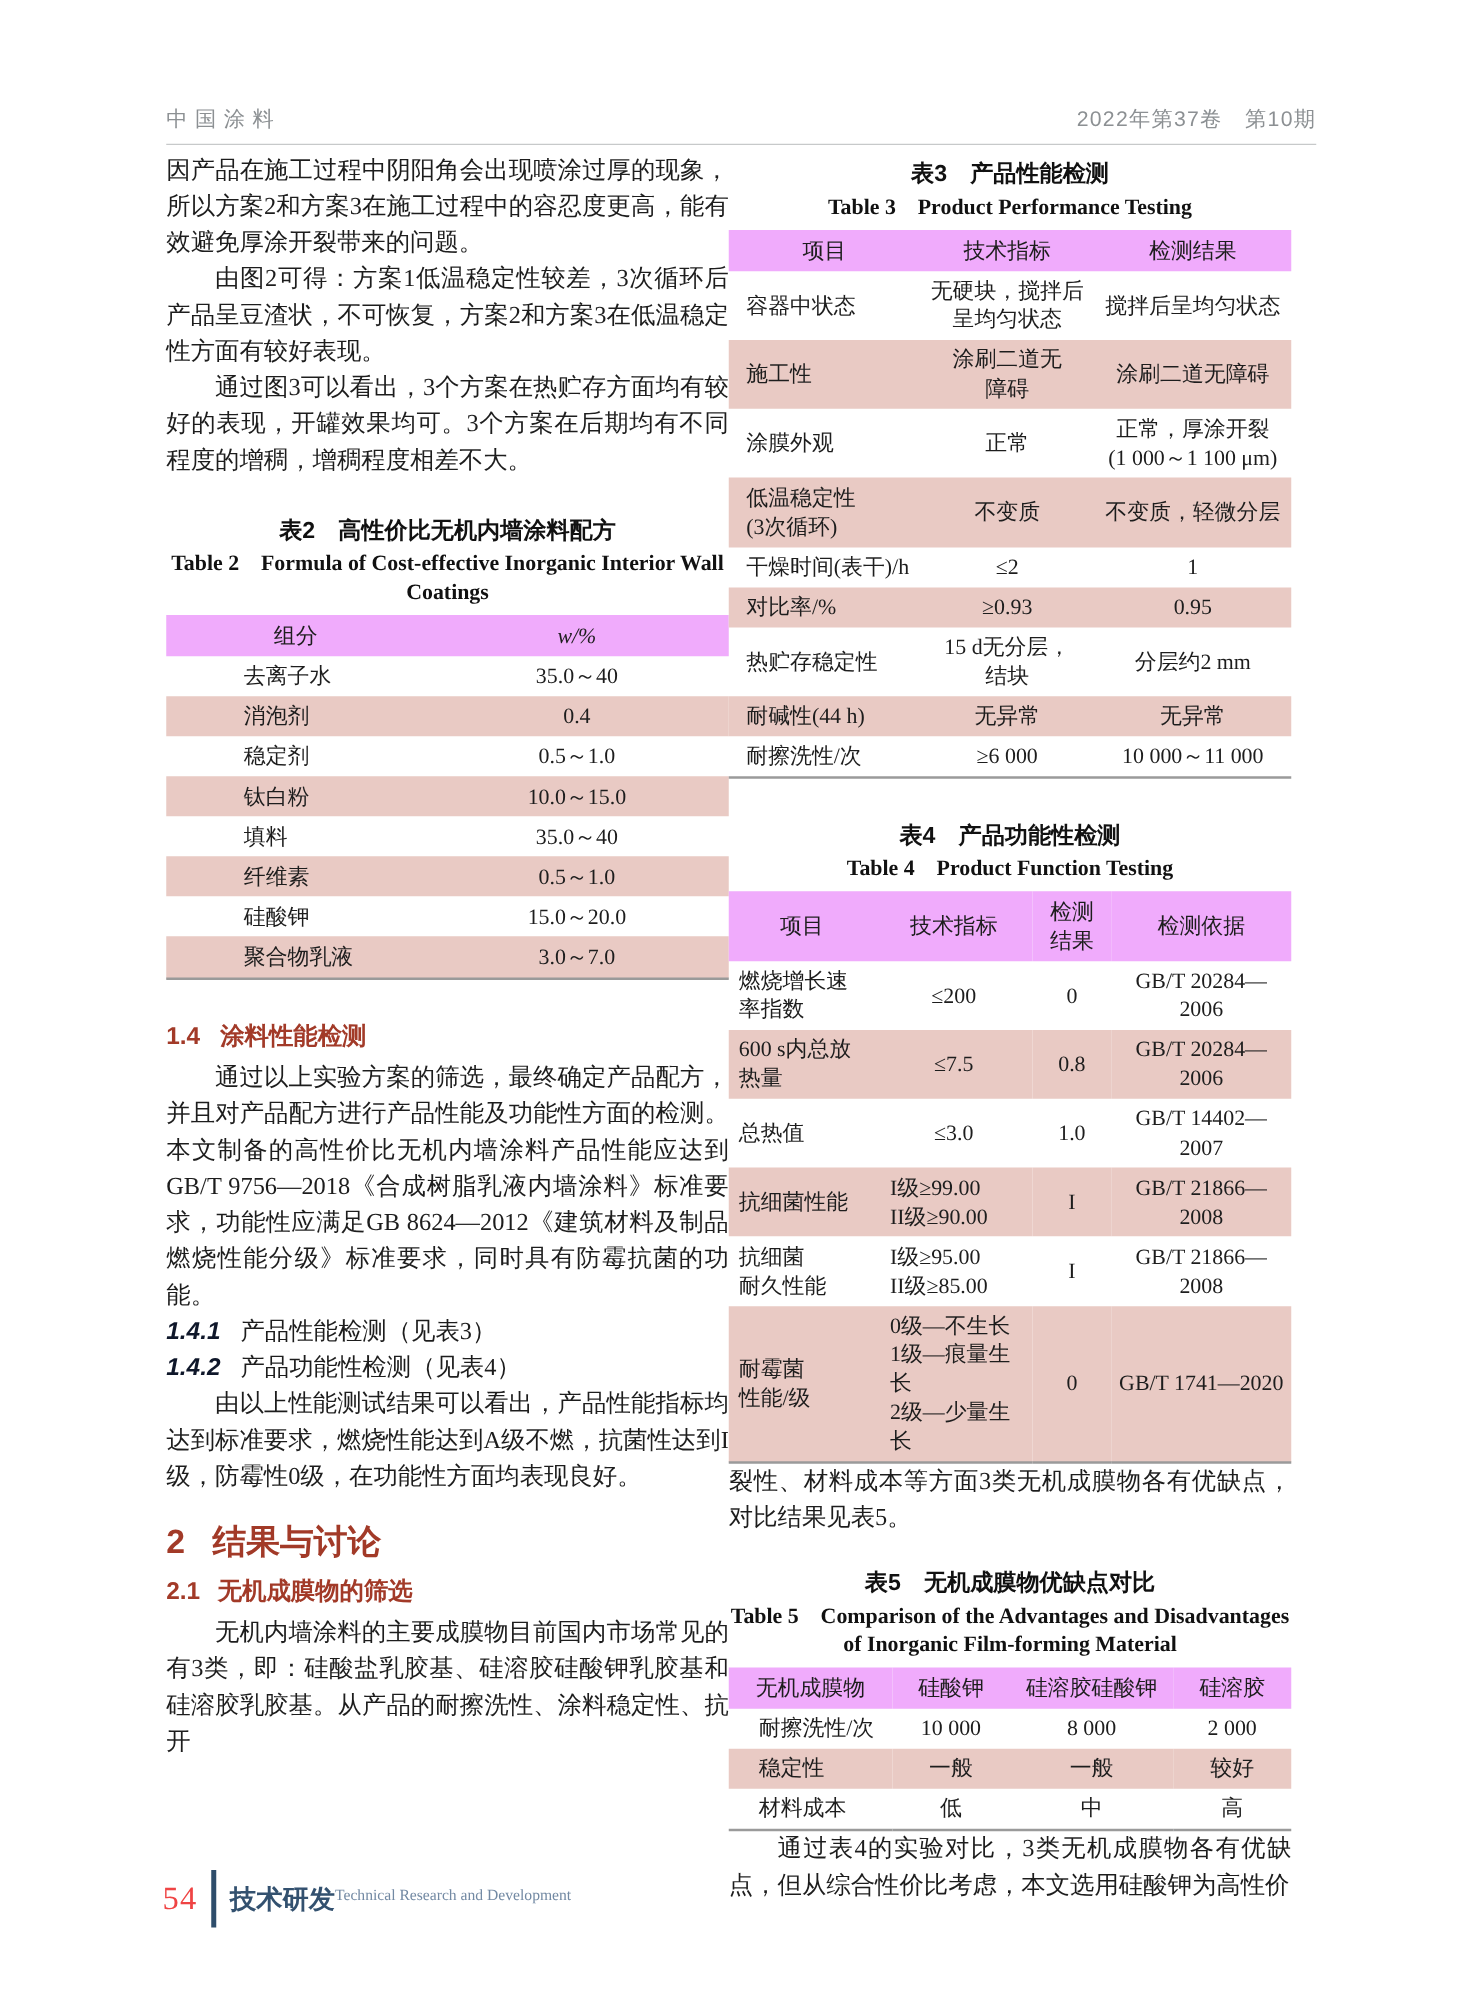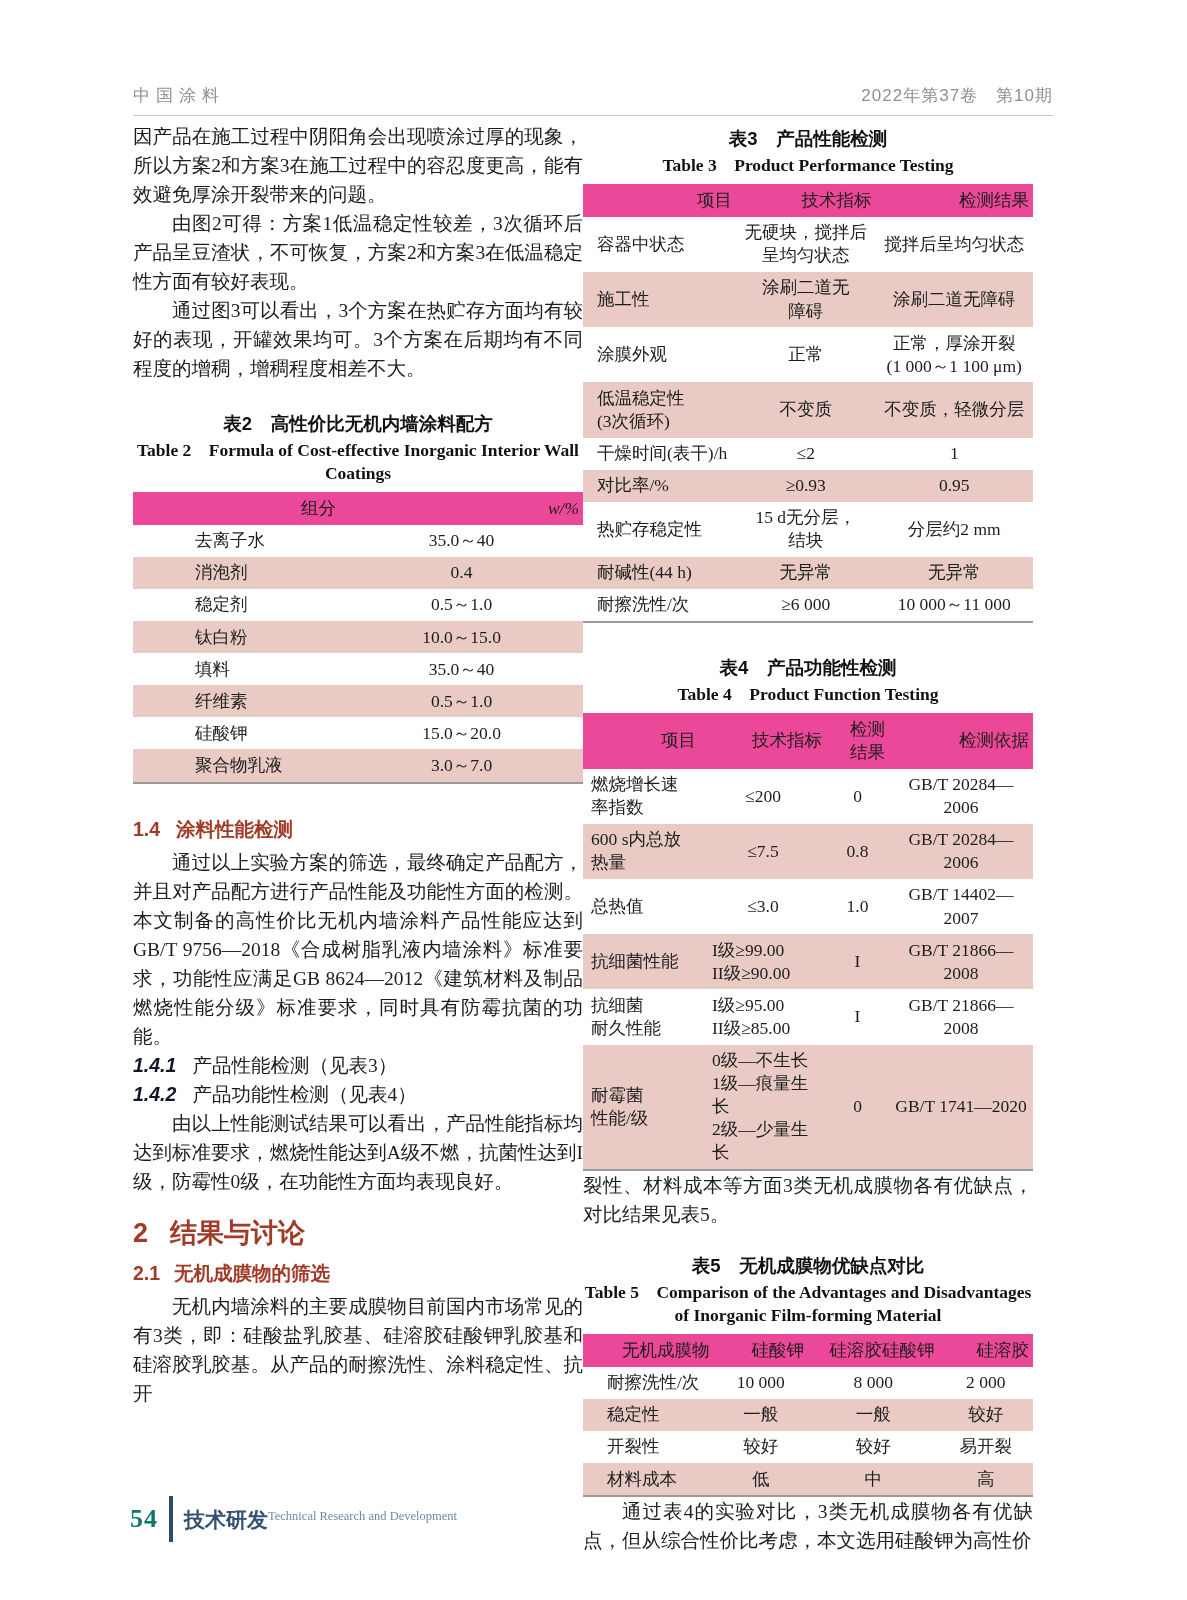--- a/index.html
+++ b/index.html
@@ -33,40 +33,40 @@
   .subhead .num{color:#0f172a;font-family:"Liberation Sans",sans-serif;font-weight:bold;margin-right:16px;font-style:italic;}
   .subhead .t{color:#1d1d1d;}
 
   
   .cap-zh{text-align:center;font-weight:bold;font-size:18.5px;line-height:25px;
           font-family:"Liberation Sans",sans-serif;margin:0 0 3px 0;color:#111;}
   .cap-en{text-align:center;font-weight:bold;font-size:17.5px;line-height:23px;margin:0 0 7px 0;color:#111;}
 
   
   table{width:100%;border-collapse:collapse;font-size:17.5px;border-bottom:2px solid #9a9a9a;}
-  thead th{background:#ec4899;font-weight:normal;padding:5px 4px;white-space:pre-line;line-height:1.3;text-align:right;}
+  thead th{background:#f0abfc;font-weight:normal;padding:5px 4px;white-space:pre-line;line-height:1.3;}
   tbody td{padding:4.5px 6px;text-align:center;white-space:pre-line;line-height:1.32;}
   tbody tr:nth-child(even){background:#e9cac4;}
   td.c1-t2{text-align:left;padding-left:62px;}
   td.c1-t3{text-align:left;padding-left:14px;}
   td.c1-t4{text-align:left;padding-left:8px;}
   td.c1-t5{text-align:left;padding-left:24px;}
   td.cl{text-align:left;padding-left:12px;}
   th.ital{font-style:italic;}
 
   .tbl-block2{margin-top:28px;}
   .tbl-block3{margin-top:4px;}
   .tbl-block4{margin-top:32px;}
   .tbl-block5{margin-top:24px;}
   .cont-para{margin-top:28px;}
   .final-para{margin-top:32px;}
 
   
   .pagefoot{position:absolute;left:130px;top:1496px;display:flex;align-items:center;}
-  .pagenum{font-size:26px;color:#0f766e;margin-right:11px;letter-spacing:1px;font-weight:bold;}
+  .pagenum{font-size:26px;color:#ef4444;margin-right:11px;letter-spacing:1px;}
   .footbar{width:4px;height:46px;background:#2e4d6b;margin-right:11px;}
   .foottxt{display:flex;flex-direction:row;justify-content:space-between;}
   .foot-zh{font-size:21px;font-weight:bold;color:#33516f;line-height:25px;
            font-family:"Liberation Sans",sans-serif;}
   .foot-en{font-size:12.5px;color:#7289a3;line-height:18px;font-family:"Liberation Serif",serif;}
 </style>
 </head>
 <body>
 
 <div class="page">
@@ -324,26 +324,20 @@
                   <td>8 000</td>
                   <td>2 000</td>
                 </tr>
               <tr>
                   <td class="c1-t5">稳定性</td>
                   <td>一般</td>
                   <td>一般</td>
                   <td>较好</td>
                 </tr>
               <tr>
-                  <td class="c1-t5">开裂性</td>
-                  <td>较好</td>
-                  <td>较好</td>
-                  <td>易开裂</td>
-                </tr>
-              <tr>
                   <td class="c1-t5">材料成本</td>
                   <td>低</td>
                   <td>中</td>
                   <td>高</td>
                 </tr>
             </tbody>
           </table>
         </div>
 
         <p class="body final-para">通过表4的实验对比，3类无机成膜物各有优缺点，但从综合性价比考虑，本文选用硅酸钾为高性价</p>

